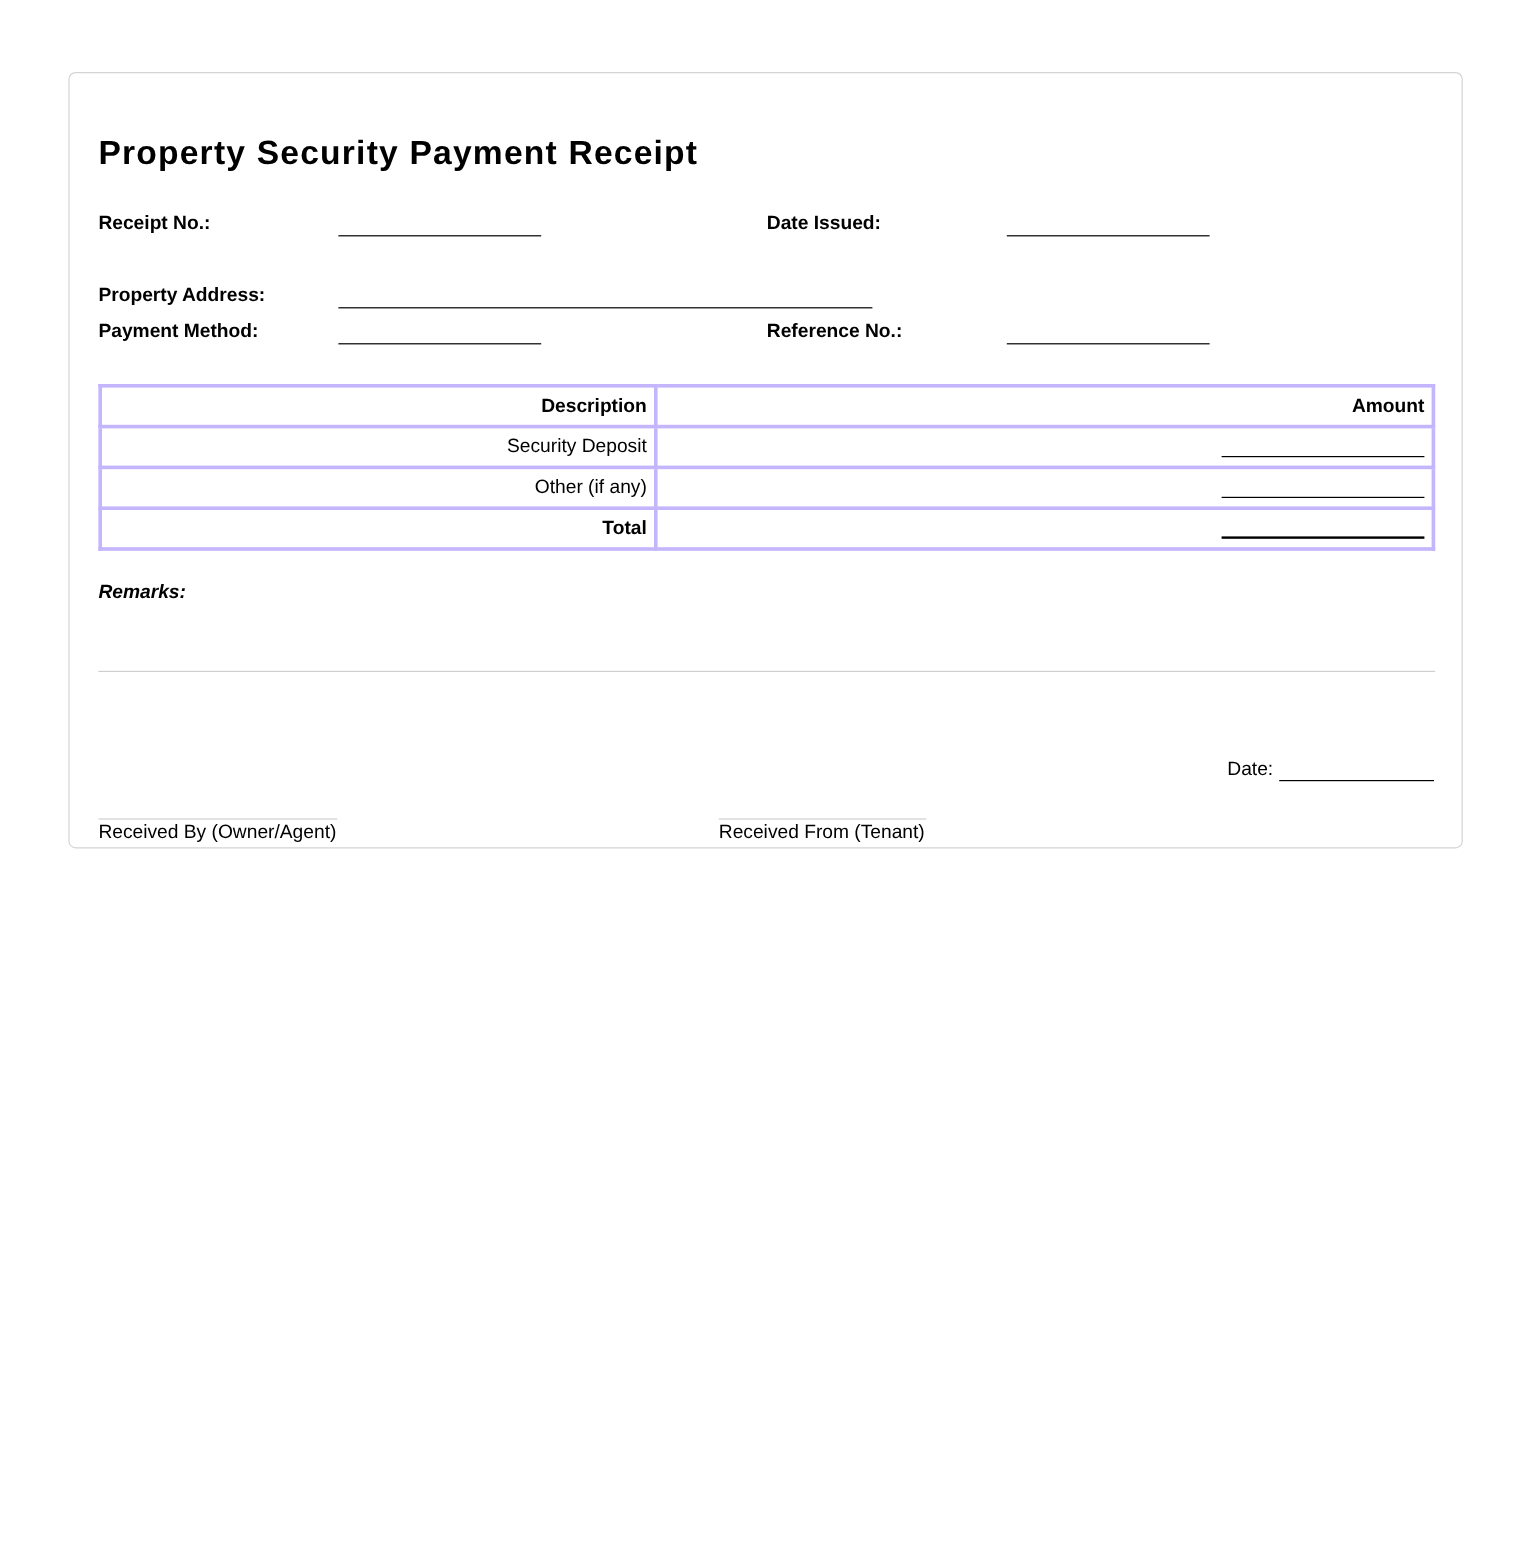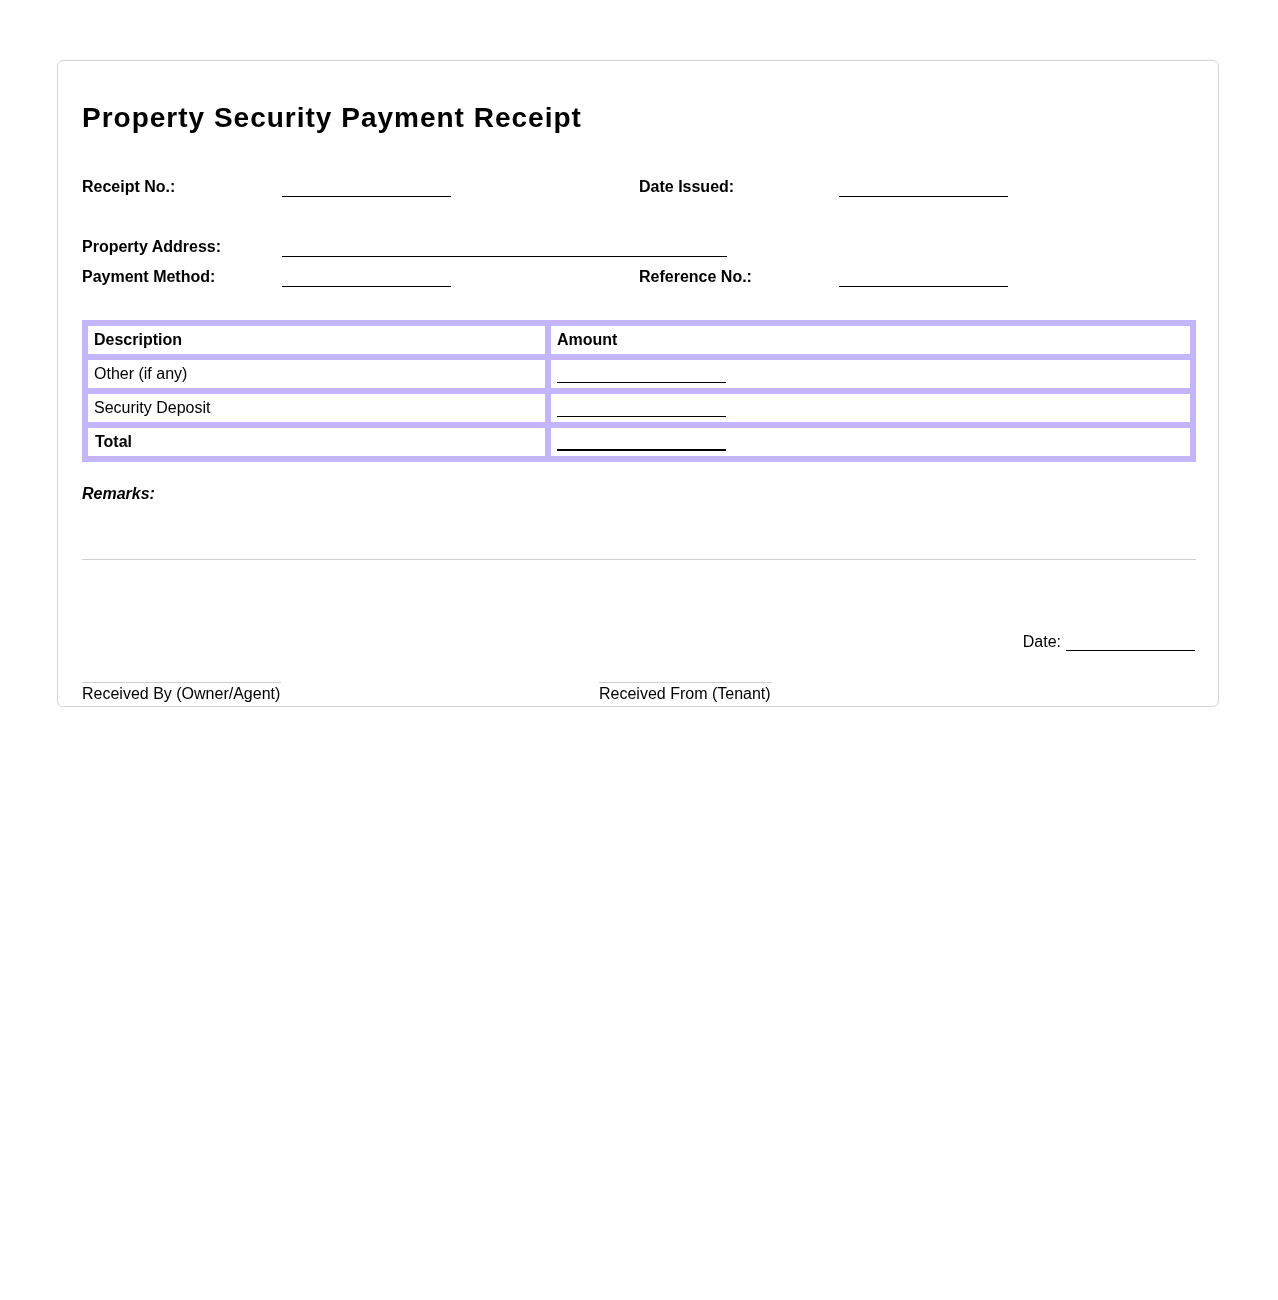--- a/index.html
+++ b/index.html
@@ -2,32 +2,32 @@
 <html><head>
 <meta charset="utf-8">
 <style>
   html, body { margin: 0; padding: 0; background: #ffffff; }
   body { width: 1278px; height: 1300px; position: relative; font-family: "Liberation Sans", sans-serif; color: #000; }
   .card {
     position: absolute; left: 57px; top: 60px; width: 1162px; height: 647px;
     border: 1px solid #d4d4d4; border-radius: 6px; box-sizing: border-box; background: #fff;
   }
   .title {
-    position: absolute; left: 24px; top: 40px; margin: 0;
+    position: absolute; left: 24px; top: 50px; margin: 0;
     font-size: 28px; font-weight: bold; letter-spacing: 1px; line-height: 34px;
   }
   .field-row { position: absolute; left: 24px; height: 22px; width: 1120px; font-size: 16px; text-align: right; }
   .lbl { position: absolute; font-weight: bold; top: 0; line-height: 20px; }
   .val { position: absolute; top: 0; line-height: 20px; white-space: pre; }
   .blank { display: inline-block; border-bottom: 1px solid #000; height: 16px; vertical-align: bottom; }
   table.items {
     position: absolute; left: 24px; top: 259px; width: 1114px; border-collapse: collapse; font-size: 16px;
   }
   table.items th, table.items td {
-    border: 6px solid #c4b5fd; height: 34px; padding: 0 6px; text-align: left; vertical-align: middle; box-sizing: border-box;
+    border: 3px solid #c4b5fd; height: 34px; padding: 0 6px; text-align: right; vertical-align: middle; box-sizing: border-box;
   }
   table.items th { font-weight: bold; }
   table.items td.desc { width: 463px; }
   .total-label { font-weight: bold; padding-left: 7px !important; }
   .amt-line { display: inline-block; width: 169px; border-bottom: 1px solid #000; height: 14px; margin-top: 6px; }
   .amt-line.bold { border-bottom-width: 2px; }
   .remarks-label { position: absolute; left: 24px; top: 424px; font-weight: bold; font-size: 16px; font-style: italic; }
   .remarks-rule { position: absolute; left: 24px; top: 498px; width: 1114px; height: 0; border-top: 1px solid #cfcfcf; }
   .sig { position: absolute; top: 621px; font-size: 16px; }
   .sig .sig-line { border-top: 1px solid #cfcfcf; height: 0; margin-bottom: 2px; }
@@ -62,25 +62,25 @@
 
   <table class="items">
     <thead>
       <tr>
         <th>Description</th>
         <th>Amount</th>
       </tr>
     </thead>
     <tbody>
       <tr>
-        <td class="desc">Other (if any)</td>
+        <td class="desc">Security Deposit</td>
         <td><span class="amt-line"></span></td>
       </tr>
       <tr>
-        <td class="desc">Security Deposit</td>
+        <td class="desc">Other (if any)</td>
         <td><span class="amt-line"></span></td>
       </tr>
       <tr>
         <td class="desc total-label">Total</td>
         <td><span class="amt-line bold"></span></td>
       </tr>
     </tbody>
   </table>
 
   <div class="remarks-label">Remarks:</div>

